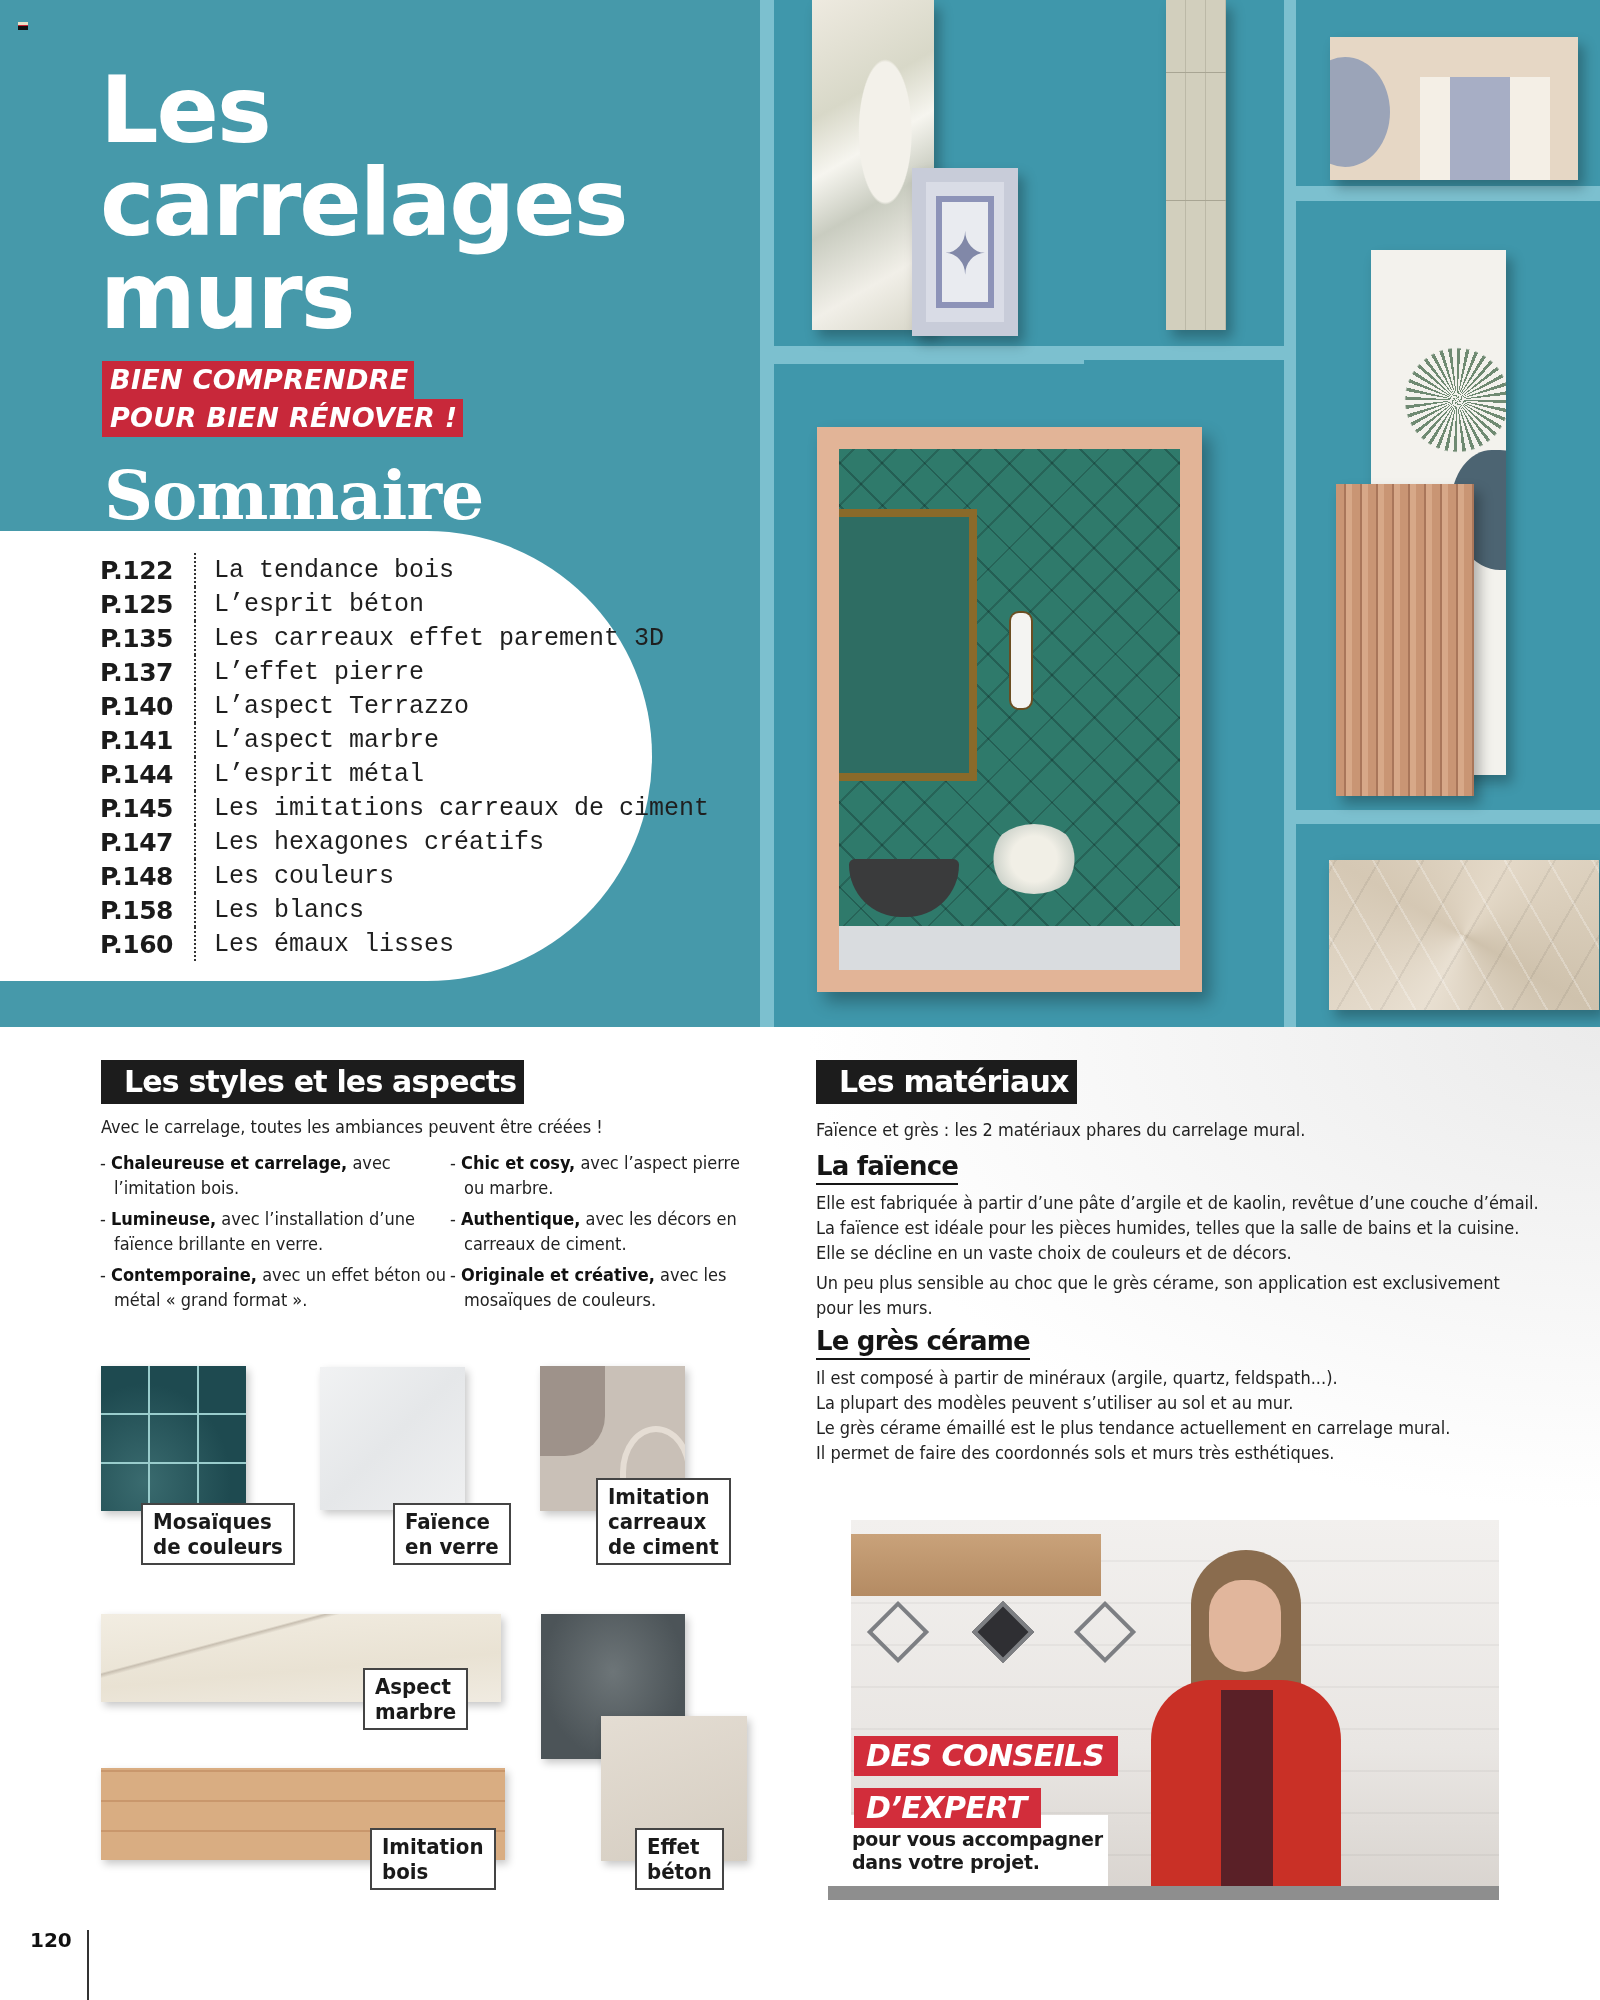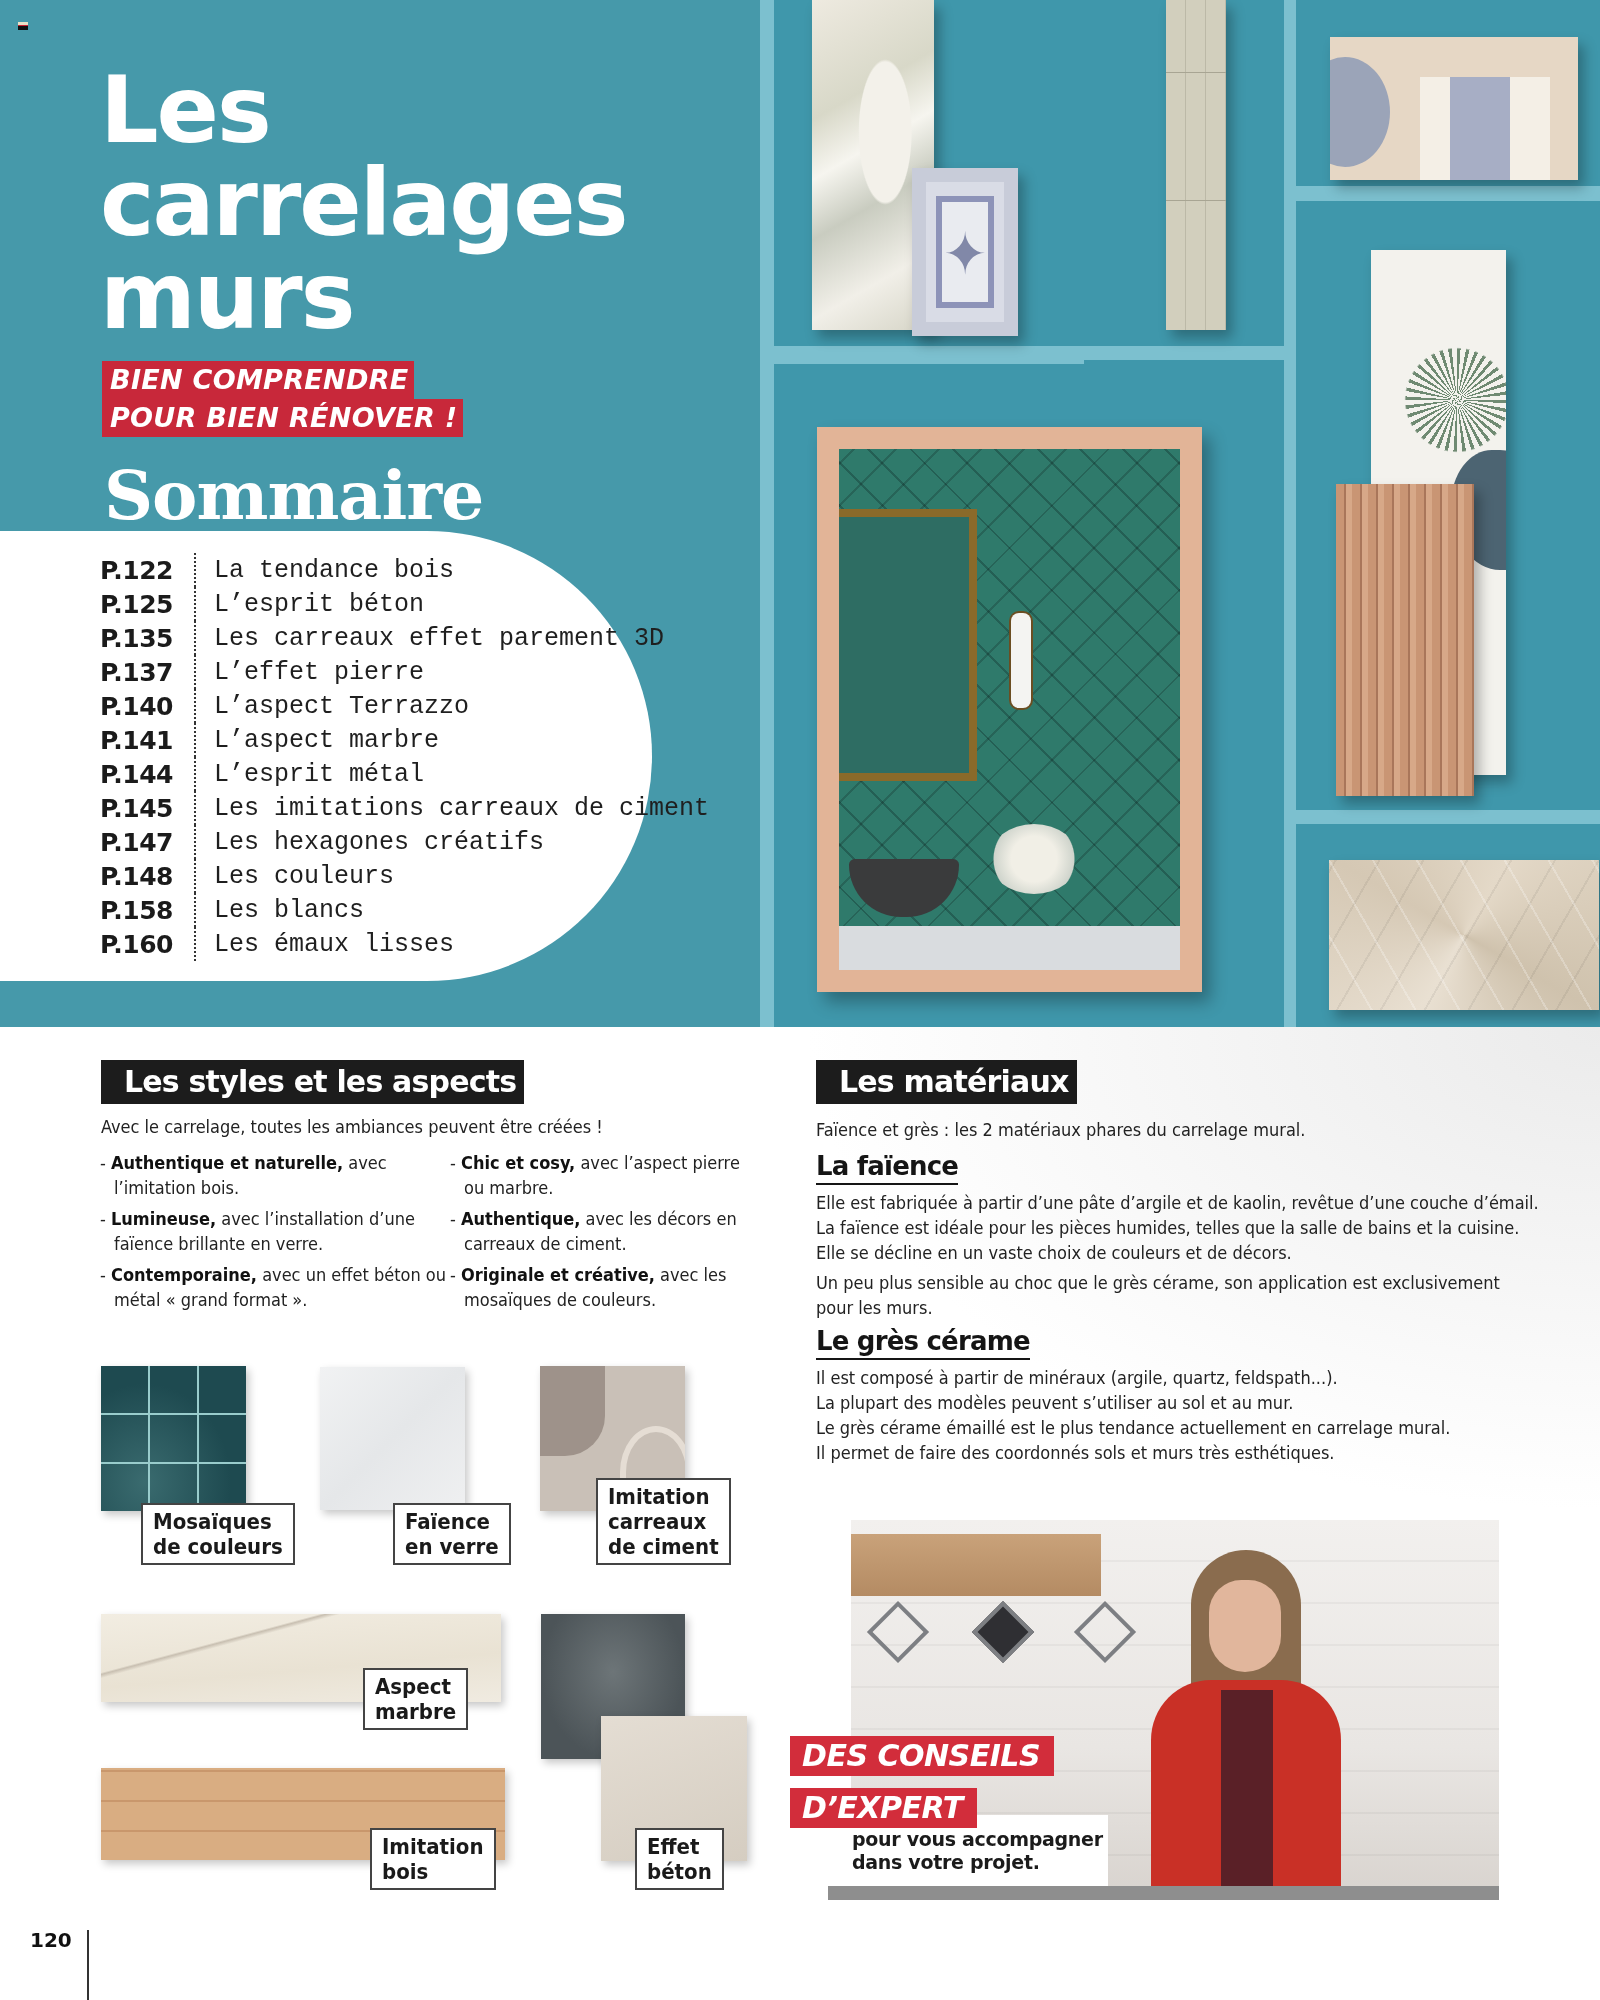--- a/index.html
+++ b/index.html
@@ -118,21 +118,21 @@
   .expert-shelf { position:absolute; left:0; top:14px; width:250px; height:62px; background: linear-gradient(180deg,#c9a27a,#b48b63); }
   .expert-wall-lines { position:absolute; inset:0; background: repeating-linear-gradient(180deg, transparent 0 40px, rgba(0,0,0,0.04) 40px 42px); }
   .expert-deco { position:absolute; top:90px; width:44px; height:44px; transform: rotate(45deg); border:4px solid #7d7f83; }
   .expert-person { position:absolute; left:300px; top:30px; width:190px; height:350px; }
   .ep-hair { position:absolute; left:40px; top:0; width:110px; height:170px; border-radius: 55px 55px 30px 30px; background: #8a6c4e; }
   .ep-face { position:absolute; left:58px; top:30px; width:72px; height:92px; border-radius: 36px 36px 40px 40px; background: #e1b69c; }
   .ep-jacket { position:absolute; left:0; top:130px; width:190px; height:230px; border-radius: 60px 60px 0 0; background: #c93026; }
   .ep-blouse { position:absolute; left:70px; top:140px; width:52px; height:200px; background: #5a2027; }
   .expert-shadow-bar { position:absolute; left:0; bottom:0; width:100%; height:14px; background:#8e8e8e; }
 
-  .expert-banner { position: absolute; left: 790px; top: 1736px; }
+  .expert-banner { position: absolute; left: 854px; top: 1736px; }
   .banner-line { display: inline-block; background: #d22d3b; color: #fff; font-family: "DejaVu Sans", sans-serif; font-weight: bold; font-style: italic;
     font-size: 30px; line-height: 38px; padding: 1px 14px 1px 12px; letter-spacing: -0.5px; }
   .banner-row + .banner-row { margin-top: 12px; }
   .expert-textbox { position: absolute; left: 828px; top: 1815px; width: 280px; height: 84px; background: #fff; }
   .expert-sub { position: absolute; left: 852px; top: 1828px; font-family: "DejaVu Sans", sans-serif; font-weight: bold; font-size: 19px; line-height: 23px; color: #1b1b1b; letter-spacing: -0.3px; }
   .expert-bottom-bar { position:absolute; left: 828px; top: 1886px; width: 280px; height: 14px; background: #8e8e8e; }
 
   .page-number { position: absolute; left: 30px; top: 1928px; font-family: "DejaVu Sans", sans-serif; font-weight: bold; font-size: 20px; color: #111; }
   .page-rule { position: absolute; left: 87px; top: 1930px; width: 2px; height: 70px; background: #333; }
 </style>
@@ -253,21 +253,21 @@
 </section>
 
 <div class="lower-bg"></div>
 
 <section>
   <h2 class="section-heading" style="left:101px; top:1060px;">Les styles et les aspects</h2>
   <p class="intro" style="left:101px; top:1116px;">Avec le carrelage, toutes les ambiances peuvent être créées !</p>
 
   <div class="styles-cols">
     <div class="styles-col">
-      <p class="style-item">- <b>Authentique et naturelle,</b><span> avec l’imitation bois.</span></p>
+      <p class="style-item">- <b>Chaleureuse et carrelage,</b><span> avec l’imitation bois.</span></p>
       <p class="style-item">- <b>Lumineuse,</b><span> avec l’installation d’une faïence brillante en verre.</span></p>
       <p class="style-item">- <b>Contemporaine,</b><span> avec un effet béton ou métal « grand format ».</span></p>
     </div>
     <div class="styles-col">
       <p class="style-item">- <b>Chic et cosy,</b><span> avec l’aspect pierre ou marbre.</span></p>
       <p class="style-item">- <b>Authentique,</b><span> avec les décors en carreaux de ciment.</span></p>
       <p class="style-item">- <b>Originale et créative,</b><span> avec les mosaïques de couleurs.</span></p>
     </div>
   </div>
 

